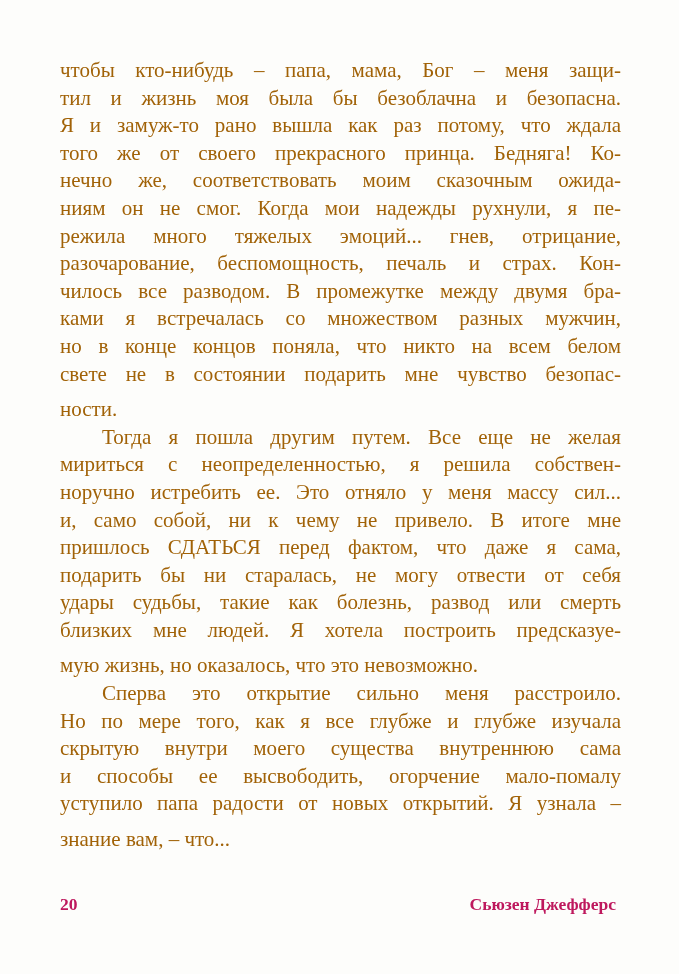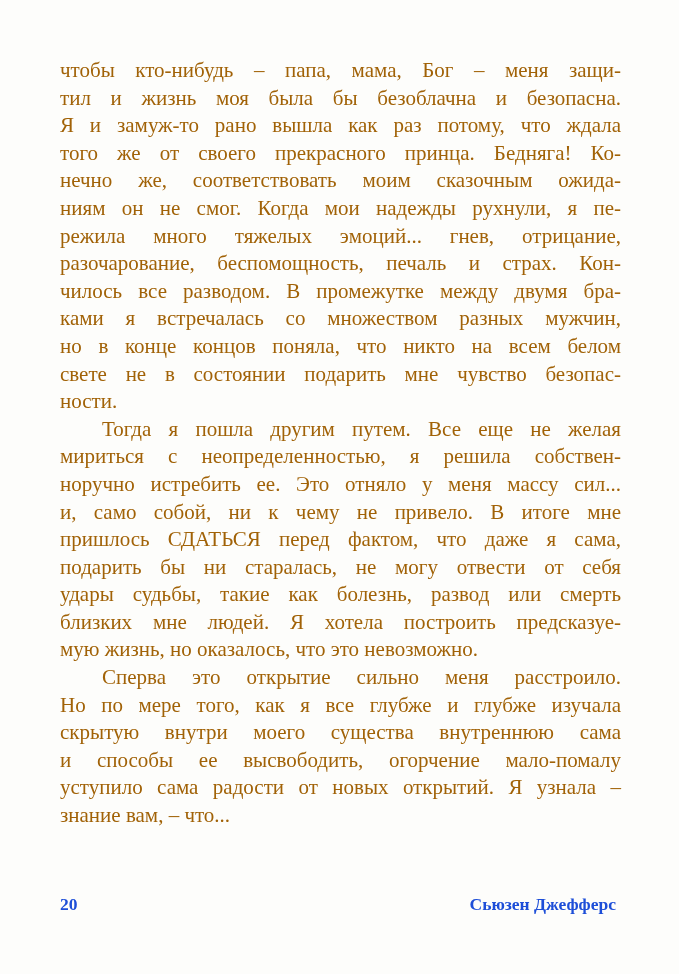--- a/index.html
+++ b/index.html
@@ -33,37 +33,38 @@
     font-size: 21px;
     line-height: 27.6px;
     text-align: justify;
     text-align-last: justify;
     color: #a16207;
   }
 
   .line.last {
     text-align: left;
     text-align-last: left;
+    margin-top: 8px;
   }
 
   .line.indent {
     text-indent: 42px;
   }
 
   .footer {
     position: absolute;
     left: 60px;
     width: 556px;
     top: 894px;
     display: flex;
     justify-content: space-between;
     align-items: baseline;
     font-weight: bold;
     font-size: 17.5px;
-    color: #1d4ed8;
+    color: #be185d;
   }
 </style>
 </head>
 <body>
 
 <div class="page">
 
   <div class="text-block">
 
   <div class="paragraph">
@@ -90,21 +91,21 @@
         <div class="line">подарить бы ни старалась, не могу отвести от себя</div>
         <div class="line">удары судьбы, такие как болезнь, развод или смерть</div>
         <div class="line">близких мне людей. Я хотела построить предсказуе-</div>
         <div class="line last">мую жизнь, но оказалось, что это невозможно.</div>
       </div>
       <div class="paragraph">
         <div class="line indent">Сперва это открытие сильно меня расстроило.</div>
         <div class="line">Но по мере того, как я все глубже и глубже изучала</div>
         <div class="line">скрытую внутри моего существа внутреннюю сама</div>
         <div class="line">и способы ее высвободить, огорчение мало-помалу</div>
-        <div class="line">уступило сама радости от новых открытий. Я узнала –</div>
+        <div class="line">уступило папа радости от новых открытий. Я узнала –</div>
         <div class="line last">знание вам, – что...</div>
       </div>
     </div>
 
   <div class="footer">
     <span class="page-num">20</span>
     <span class="author">Сьюзен Джефферс</span>
   </div>
 
 </div>

